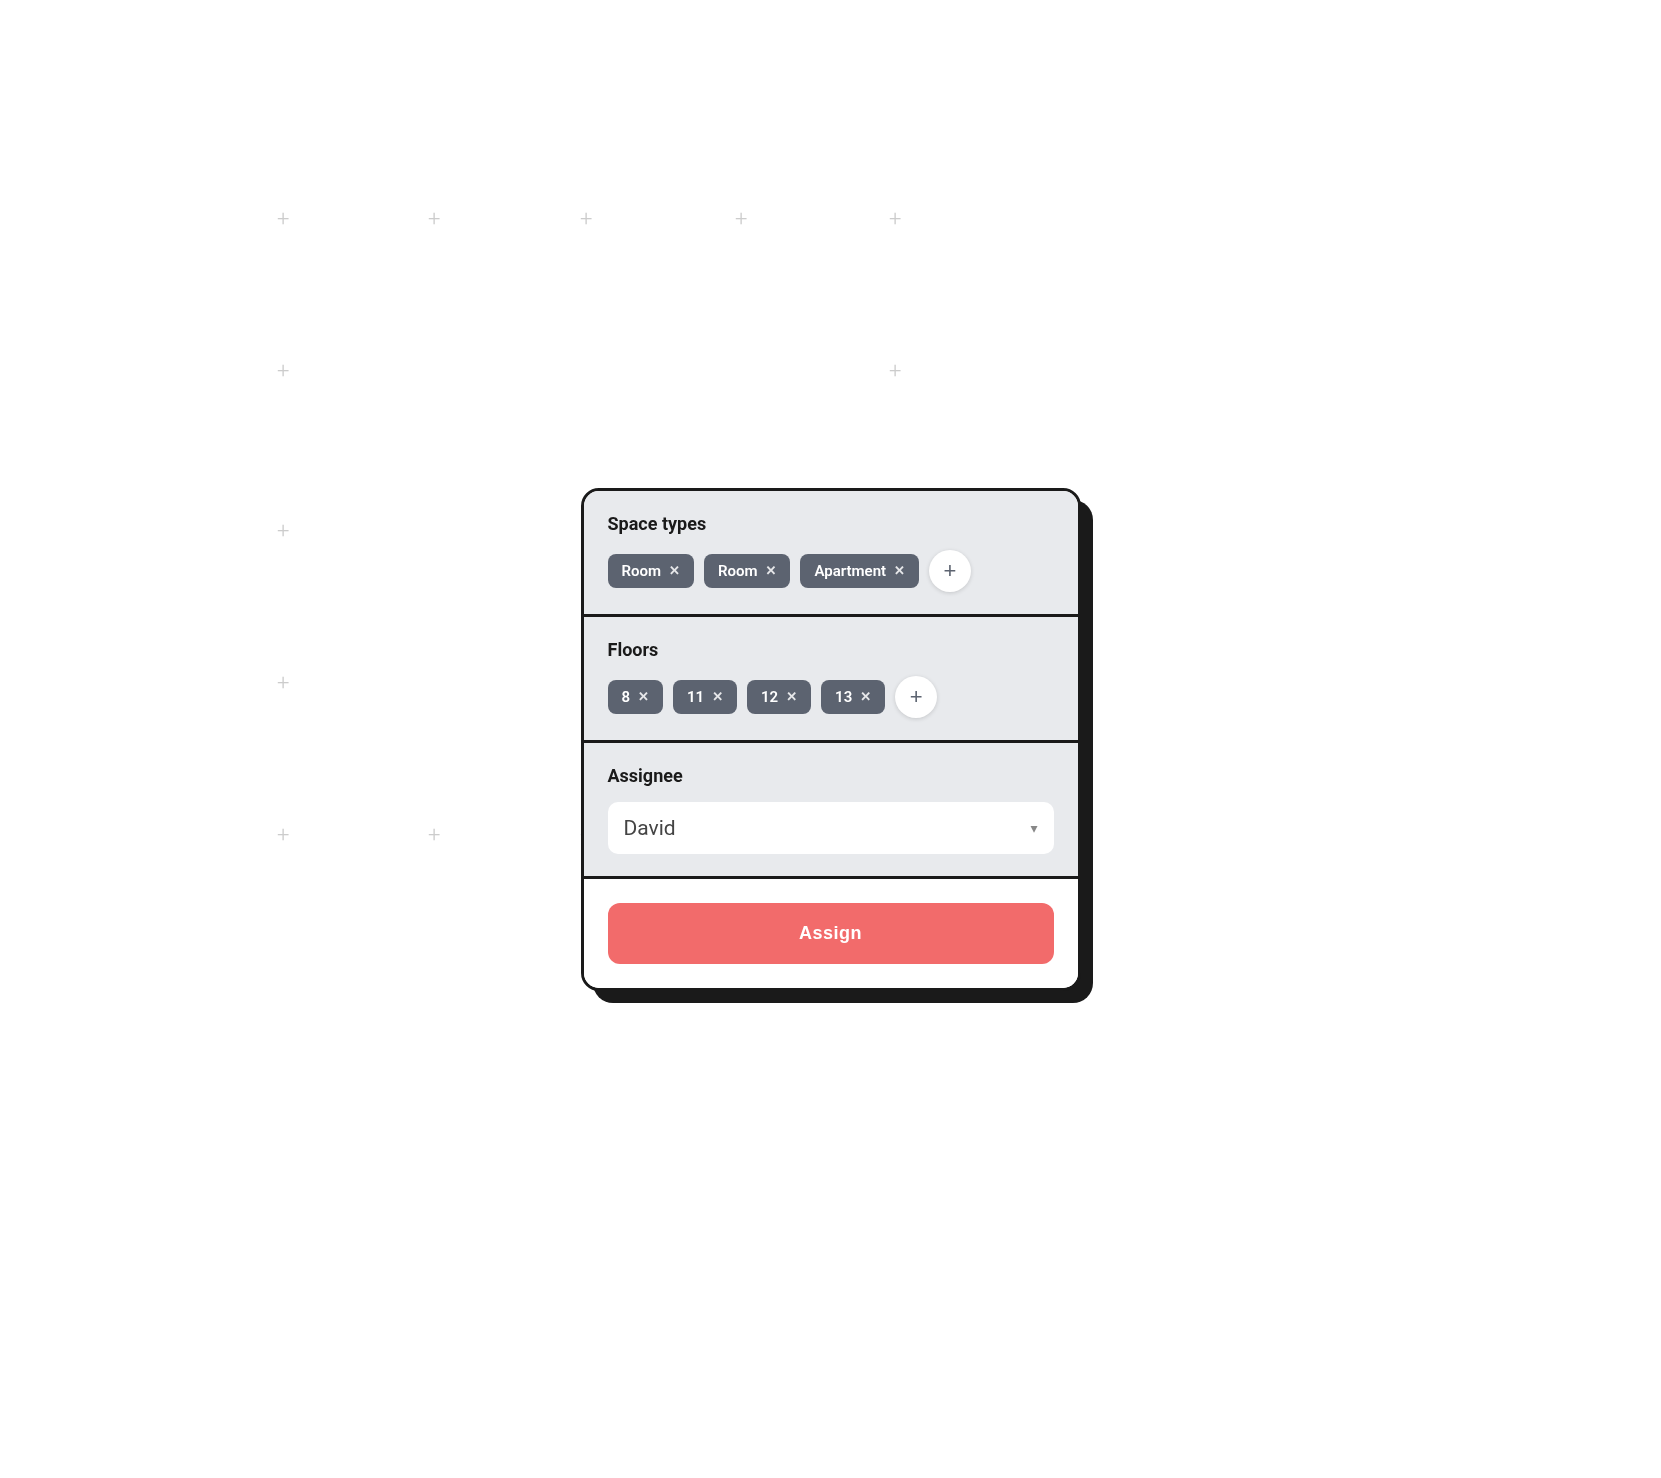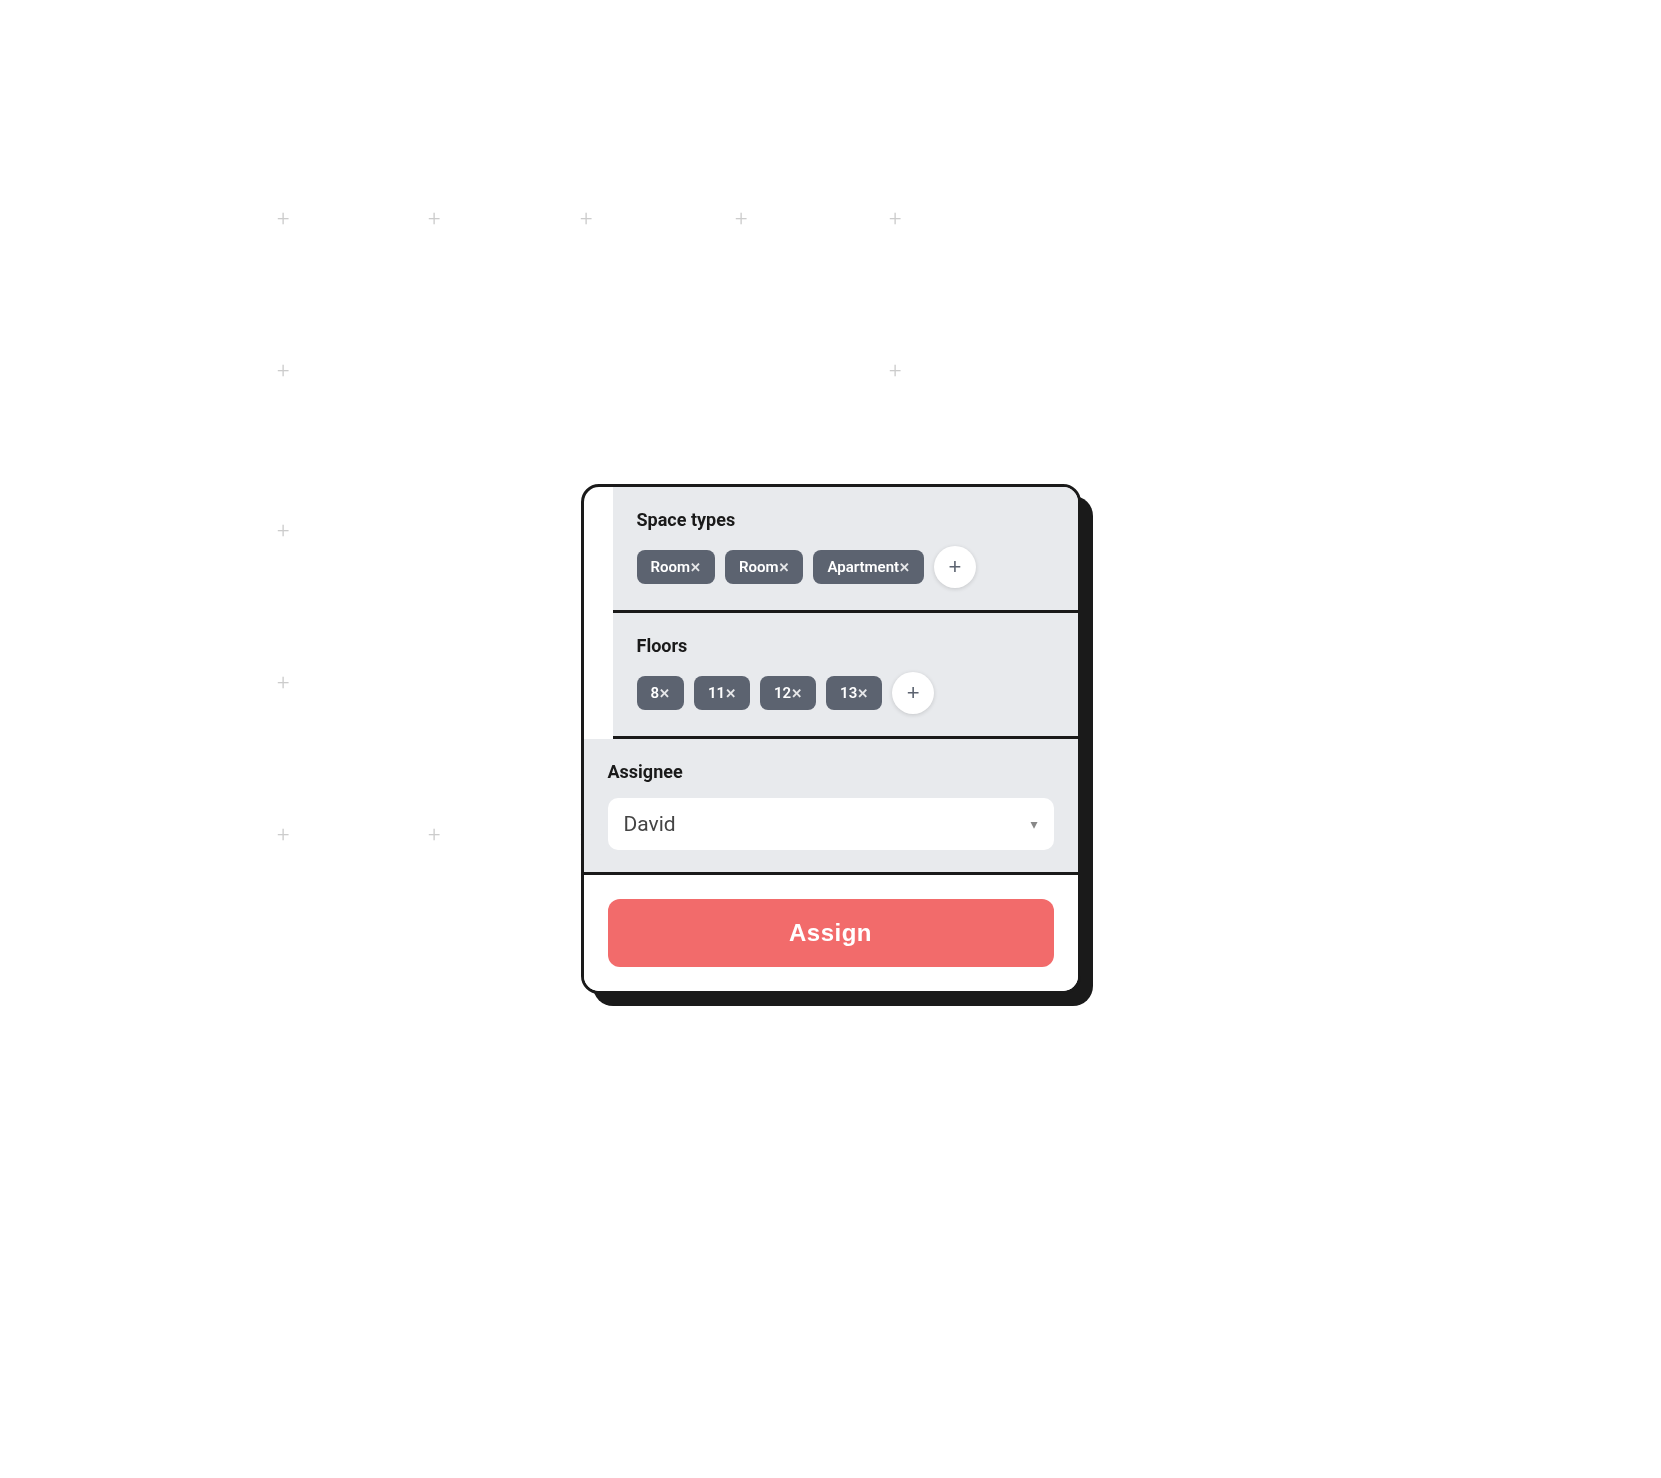--- a/index.html
+++ b/index.html
@@ -51,21 +51,20 @@
       border-radius: 18px;
       border: 3px solid #1a1a1a;
       overflow: hidden;
     }
 
     
     .section {
       background: #e8eaed;
       padding: 22px 24px 22px 24px;
       border-bottom: 3px solid #1a1a1a;
-      margin-left: 29px;
     }
 
     .section:last-child {
       border-bottom: none;
     }
 
     .section-label {
       font-size: 18px;
       font-weight: 700;
       color: #1a1a1a;
@@ -75,21 +74,21 @@
     .tags-row {
       display: flex;
       align-items: center;
       gap: 10px;
       flex-wrap: wrap;
     }
 
     .tag {
       display: inline-flex;
       align-items: center;
-      gap: 0;
+      gap: 8px;
       background: #5c6370;
       color: #ffffff;
       border-radius: 8px;
       padding: 8px 14px;
       font-size: 15px;
       font-weight: 600;
     }
 
     .tag-remove {
       cursor: pointer;
@@ -157,21 +156,21 @@
       justify-content: center;
     }
 
     .assign-btn {
       width: 100%;
       padding: 20px;
       background: #f26b6b;
       color: #ffffff;
       border: none;
       border-radius: 12px;
-      font-size: 24px;
+      font-size: 18px;
       font-weight: 700;
       cursor: pointer;
       letter-spacing: 0.5px;
     }
   </style>
 </head>
 <body>
 
 <span class="background-plus" style="top: 208px; left: 277px">+</span>
 <span class="background-plus" style="top: 208px; left: 428px">+</span>

